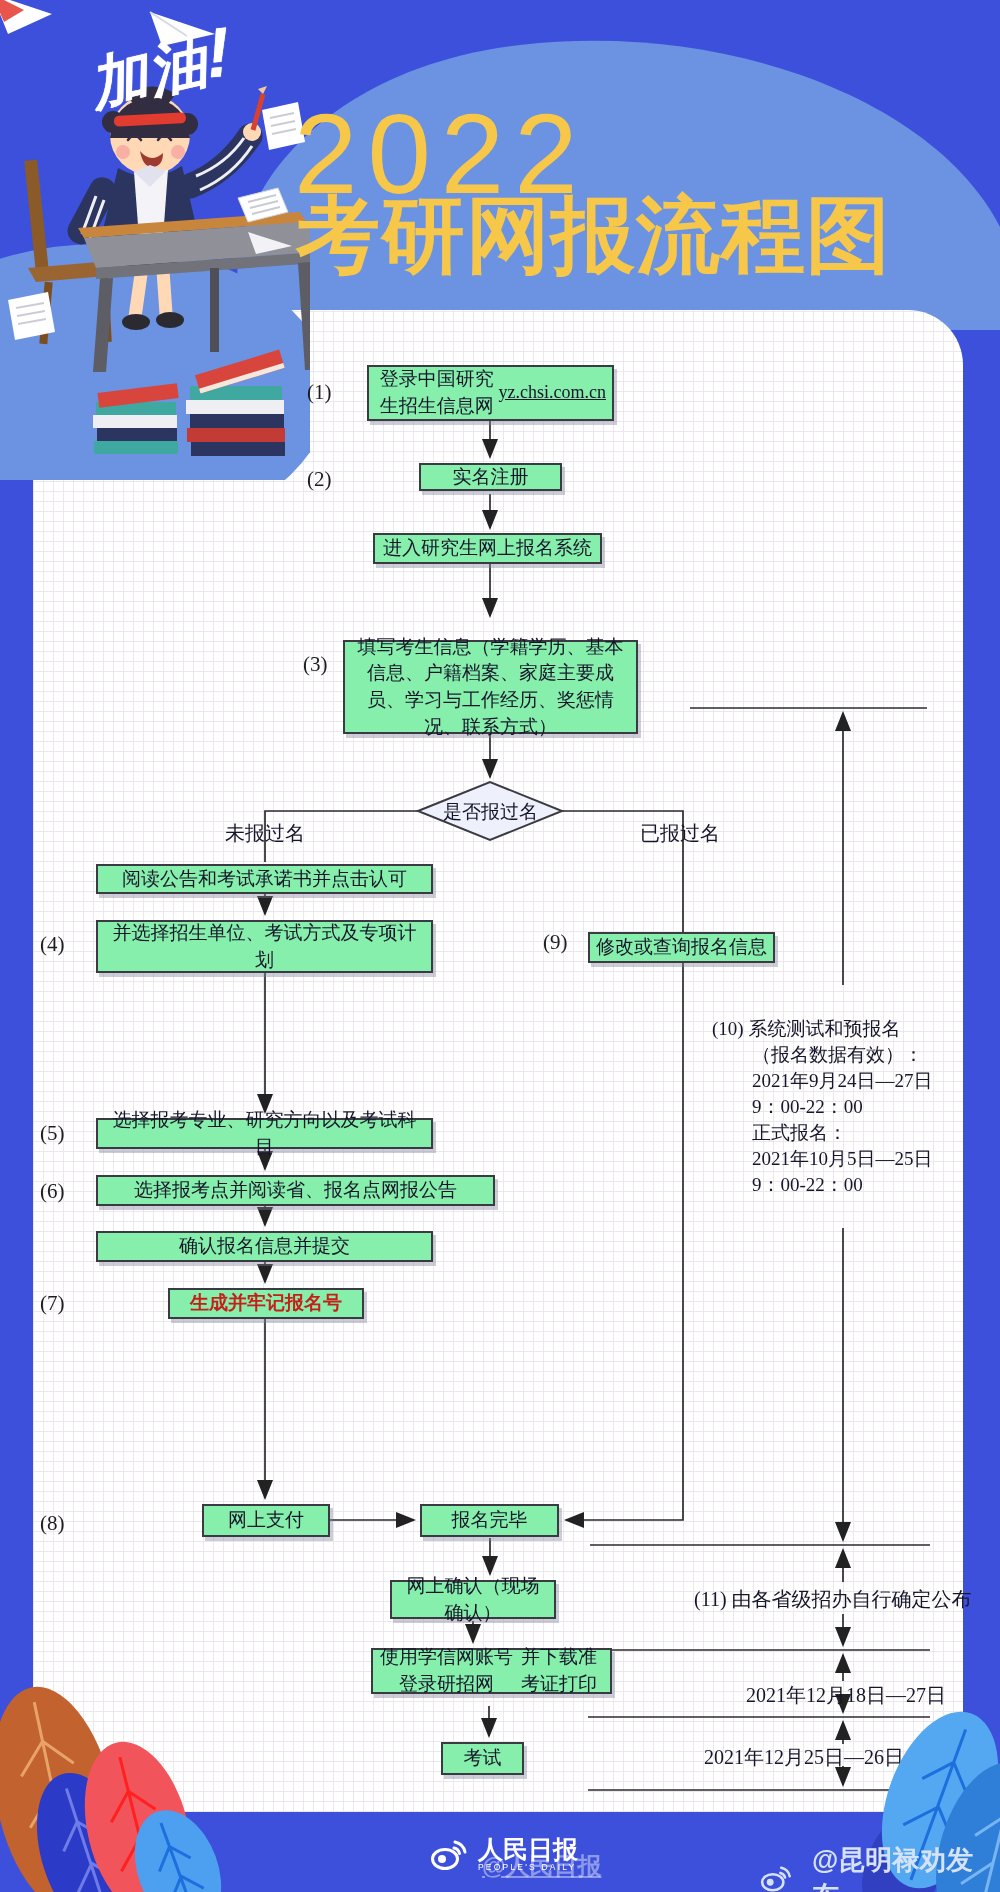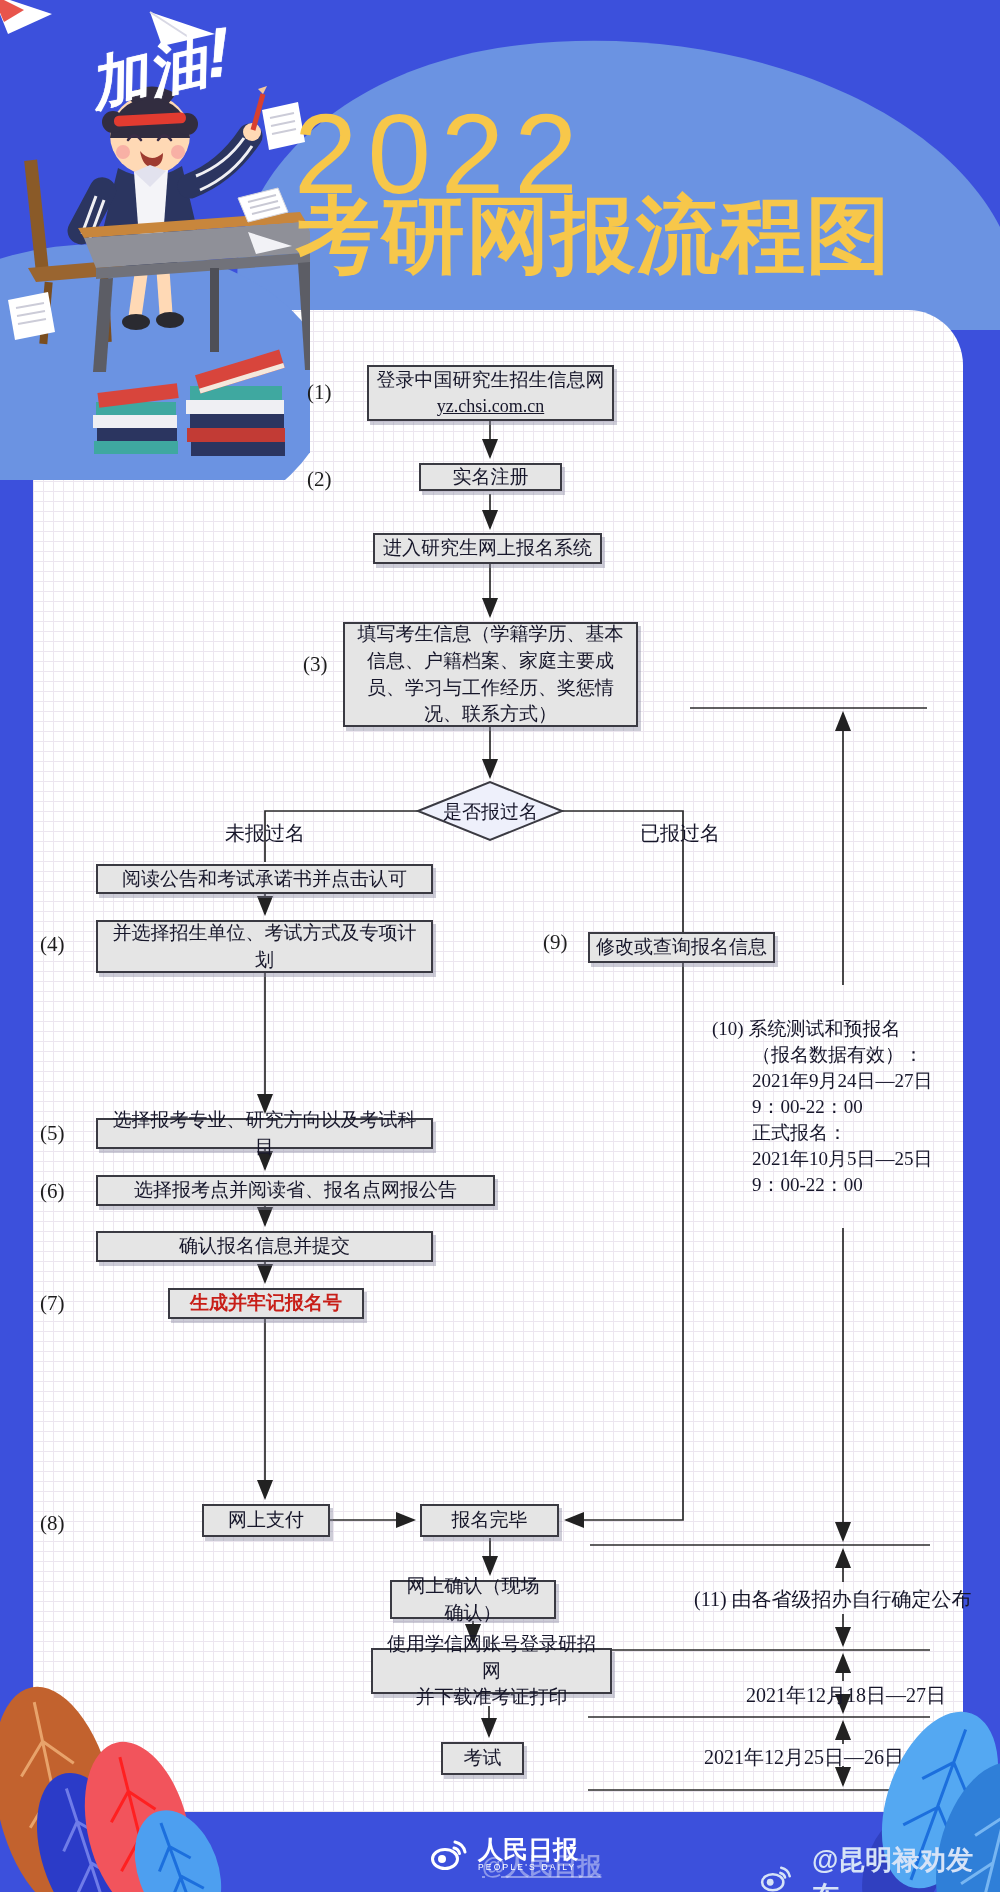--- a/index.html
+++ b/index.html
@@ -18,22 +18,22 @@
               font-weight:900;letter-spacing:1px;line-height:1.12;}
   #cartoon{left:0;top:0;width:310px;height:480px;z-index:2;}
   
   #panel{left:33px;top:310px;width:930px;height:1502px;border-radius:55px;z-index:1;
          background-color:#ffffff;
          background-image:
            repeating-linear-gradient(0deg,#ece6ef 0 1px,transparent 1px 10px),
            repeating-linear-gradient(90deg,#ece6ef 0 1px,transparent 1px 10px);}
   #connectors{left:0;top:0;width:1000px;height:1892px;z-index:2;pointer-events:none;}
   
-  .fbox{position:absolute;z-index:3;background:#e5e5e5;border:2px solid #3a3a42;
-        box-shadow:3px 4px 0 rgba(130,130,155,.4);display:flex;flex-direction:column;
+  .fbox{position:absolute;z-index:3;background:#86efac;border:2px solid #3a3a42;
+        box-shadow:3px 4px 0 rgba(130,130,155,.4);display:flex;
         align-items:center;justify-content:center;text-align:center;
         font-family:"Liberation Serif","DejaVu Serif",serif;font-size:19px;
         color:#16162a;line-height:1.4;box-sizing:border-box;padding:1px 6px;}
   .fbox .sub{font-size:18px;text-decoration:underline;}
   .red-step{color:#c81e18;font-weight:bold;}
   .flabel{position:absolute;z-index:3;font-family:"Liberation Serif","DejaVu Serif",serif;
           font-size:21px;color:#1d1d1d;}
   .branch-label{position:absolute;z-index:3;font-family:"Liberation Serif","DejaVu Serif",serif;
           font-size:20px;color:#16162a;}
   .ann{position:absolute;z-index:3;font-family:"Liberation Serif","DejaVu Serif",serif;
@@ -201,21 +201,21 @@
 <div class="flabel" style="left:40px;top:1291px">(7)</div>
 <div class="flabel" style="left:40px;top:1511px">(8)</div>
 <div class="flabel" style="left:543px;top:930px">(9)</div>
 
 <div class="fbox" style="left:367px;top:365px;width:247px;height:56px">
   <div>登录中国研究生招生信息网</div>
   <div class="sub">yz.chsi.com.cn</div>
 </div>
 <div class="fbox" style="left:419px;top:463px;width:143px;height:28px">实名注册</div>
 <div class="fbox" style="left:373px;top:533px;width:229px;height:31px">进入研究生网上报名系统</div>
-<div class="fbox" style="left:343px;top:622px;width:295px;height:105px;padding:2px 8px">填写考生信息（学籍学历、基本信息、户籍档案、家庭主要成员、学习与工作经历、奖惩情况、联系方式）</div>
+<div class="fbox" style="left:343px;top:640px;width:295px;height:94px;padding:2px 8px">填写考生信息（学籍学历、基本信息、户籍档案、家庭主要成员、学习与工作经历、奖惩情况、联系方式）</div>
 
 <div id="diamond-label">是否报过名</div>
 <div class="branch-label" style="left:225px;top:820px">未报过名</div>
 <div class="branch-label" style="left:640px;top:820px">已报过名</div>
 
 <div class="fbox" style="left:96px;top:864px;width:337px;height:30px">阅读公告和考试承诺书并点击认可</div>
 <div class="fbox" style="left:96px;top:920px;width:337px;height:53px">
   <div>并选择招生单位、考试方式及专项计划</div>
 </div>
 <div class="fbox" style="left:96px;top:1118px;width:337px;height:31px">选择报考专业、研究方向以及考试科目</div>

